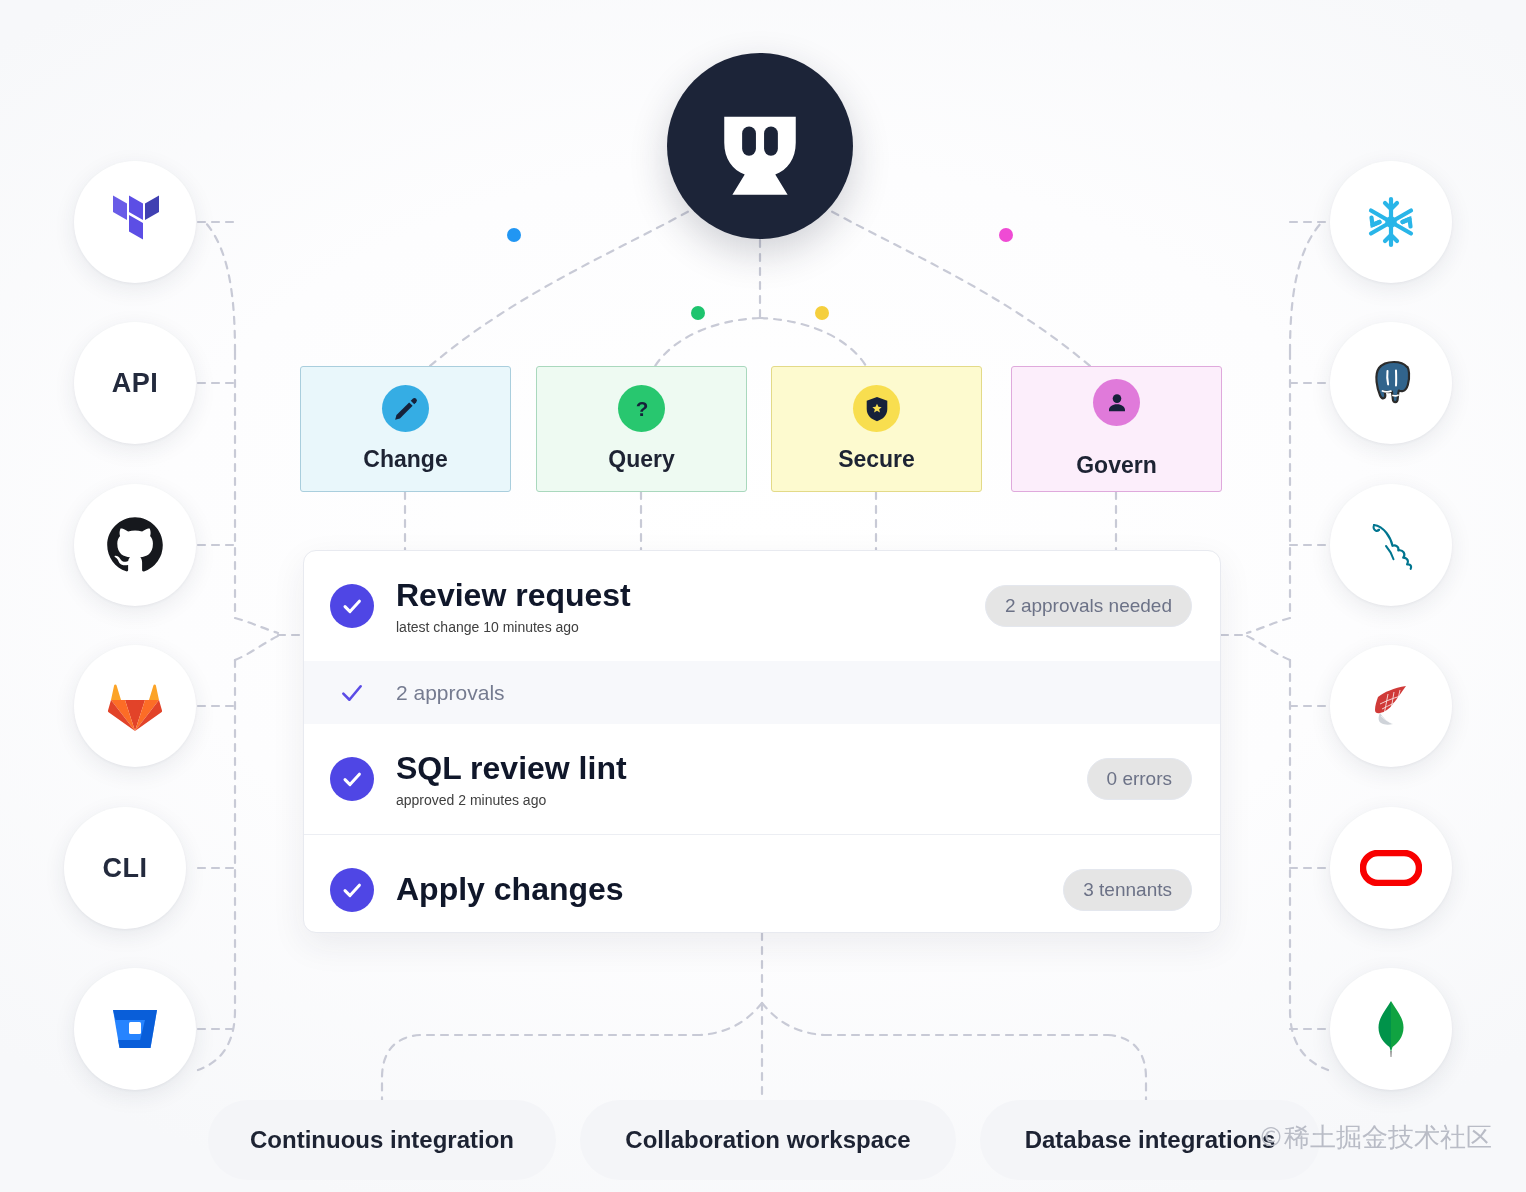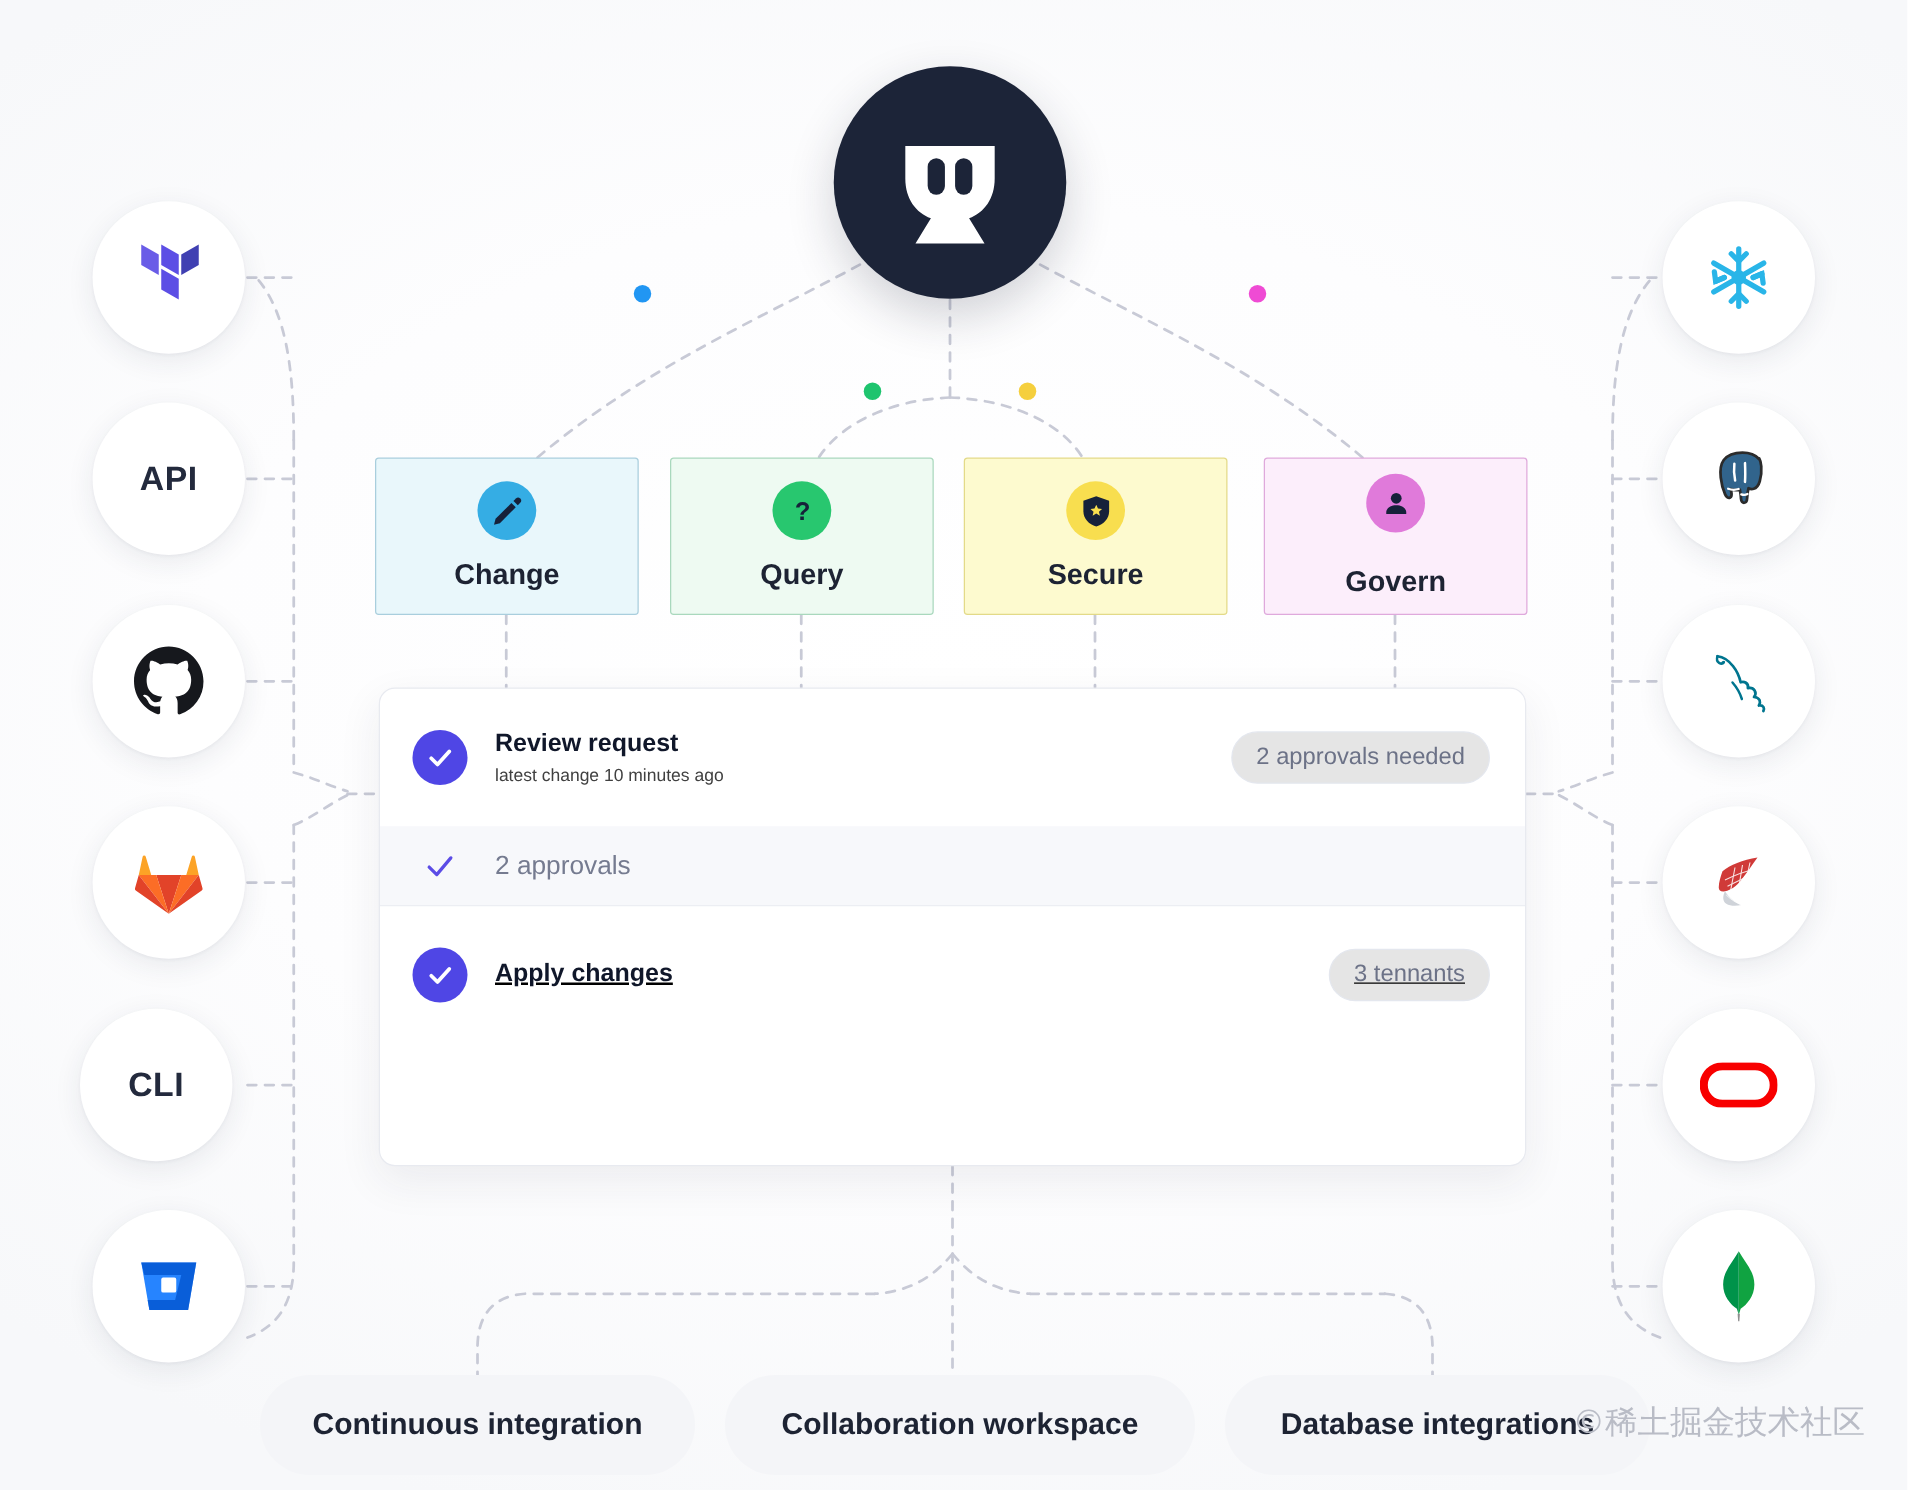--- a/index.html
+++ b/index.html
@@ -56,30 +56,30 @@
   
   .panel {
     position: absolute; left: 303px; top: 550px; width: 918px; height: 383px;
     background: #ffffff; border: 1px solid #e8eaf0; border-radius: 13px;
     box-shadow: 0 12px 34px rgba(38,45,70,.075);
     overflow: hidden;
   }
   .row { display: flex; align-items: center; position: relative; }
   .row-main { height: 110px; padding: 0 28px 0 26px; }
   .row-sub  { height: 63px;  padding: 0 28px 0 26px; background: #f7f8fb; }
-  .row.sep { border-top: 1px solid #eceef3; text-decoration: underline; }
+  .row.sep { border-top: 1px solid #eceef3; }
 
   .tick {
     width: 44px; height: 44px; border-radius: 50%; background: #4f46e5;
     display:flex; align-items:center; justify-content:center; flex: 0 0 44px;
   }
   .tick svg { display:block; }
   .tick-plain { width: 44px; flex: 0 0 44px; display:flex; align-items:center; justify-content:center; }
   .rtxt { margin-left: 22px; display: flex; flex-direction: column; gap: 5px; }
-  .rtitle { font-size: 20px; font-weight: 600; color: #10172a; }
+  .rtitle { font-size: 32px; font-weight: 600; color: #10172a; }
   .rsub   { font-size: 14px; color: #404040; }
   .rsub-plain { margin-left: 22px; font-size: 21px; color: #757b90; }
   .badge {
     margin-left: auto; border: 1px solid #e4e7ee; border-radius: 999px;
     padding: 9px 19px; font-size: 19px; color: #6c7287; background: #e5e5e5;
     white-space: nowrap;
   }
 
   
   .pill {
@@ -333,20 +333,32 @@
 
     <div class="row row-sub">
       <span class="tick-plain">
         <svg width="26" height="26" viewBox="0 0 24 24">
           <path fill="none" stroke="#5b4ce6" stroke-width="2.4" stroke-linecap="round" stroke-linejoin="round" d="M4 12.6 9.6 18.2 20 5.8"></path>
         </svg>
       </span>
       <span class="rsub-plain">2 approvals</span>
     </div>
 
+    <div class="row row-main">
+      <span class="tick">
+        <svg width="24" height="24" viewBox="0 0 24 24">
+          <path fill="none" stroke="#fff" stroke-width="3" stroke-linecap="round" stroke-linejoin="round" d="M5 12.6 10 17.6 19.4 7.2"></path>
+        </svg>
+      </span>
+      <span class="rtxt">
+        <span class="rtitle">SQL review lint</span>
+        <span class="rsub">approved 2 minutes ago</span>
+      </span>
+      <span class="badge">0 errors</span>
+    </div>
 
     <div class="row row-main sep">
       <span class="tick">
         <svg width="24" height="24" viewBox="0 0 24 24">
           <path fill="none" stroke="#fff" stroke-width="3" stroke-linecap="round" stroke-linejoin="round" d="M5 12.6 10 17.6 19.4 7.2"></path>
         </svg>
       </span>
       <span class="rtxt">
         <span class="rtitle">Apply changes</span>
       </span>

